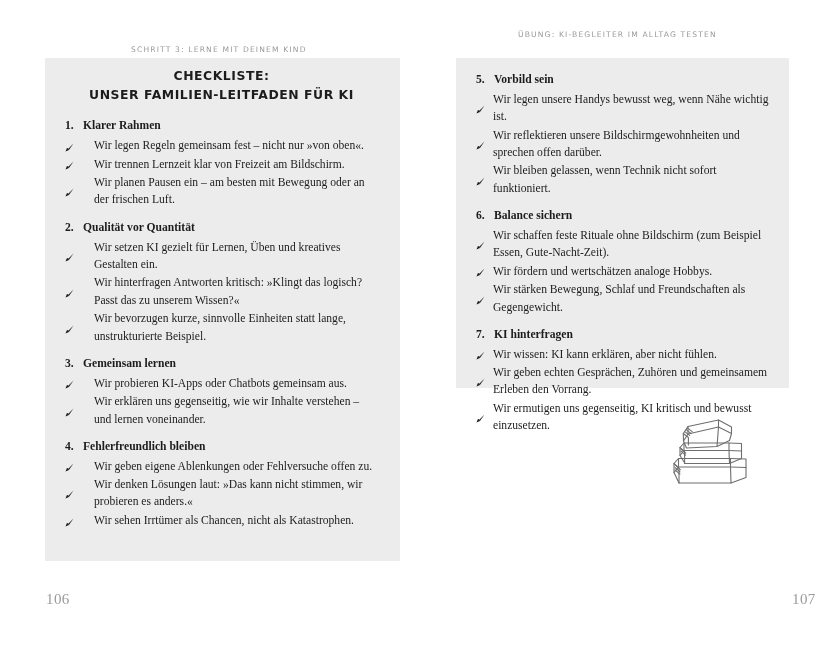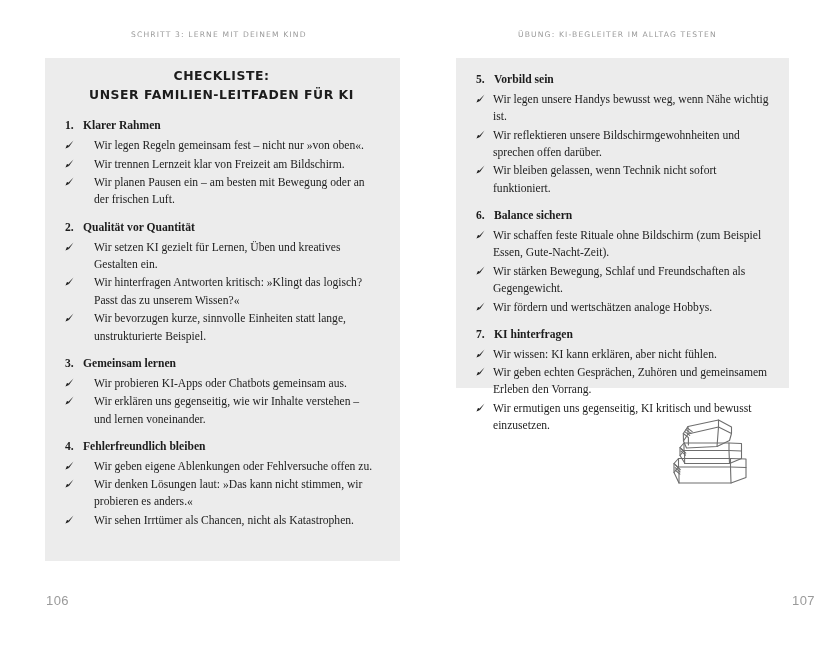--- a/index.html
+++ b/index.html
@@ -20,29 +20,29 @@
   .runhead {
     position: absolute;
     top: 30px;
     font-family: "DejaVu Sans", "Liberation Sans", sans-serif;
     font-size: 7.6px;
     letter-spacing: 1.15px;
     color: #9a9a9a;
     text-transform: uppercase;
     white-space: nowrap;
   }
-  .runhead.left  { left: 131px; }
+  .runhead.left  { left: 131px; margin-top: 15px; }
   .runhead.right { left: 518px; }
 
   
   .folio {
     position: absolute;
     bottom: 40px;
-    font-family: Liberation Sans, sans-serif;
-    font-size: 13px;
+    font-family: Liberation Serif, serif;
+    font-size: 15px;
     color: #9a9a9a;
     letter-spacing: 0.4px;
   }
   .folio.left  { left: 46px; }
   .folio.right { left: 792px; }
 
   
   .panel {
     position: absolute;
     background: #ececec;
@@ -91,21 +91,21 @@
   .group-num {
     width: 18px;
     flex: 0 0 18px;
     font-weight: bold;
   }
   .group-label { flex: 1 1 auto; }
 
   
   .item {
     display: flex;
-    align-items: flex-start;
+    align-items: center;
     font-size: 11.6px;
     line-height: 1.50;
     margin-bottom: 1px;
   }
   .item-bullet {
     width: 17px;
     flex: 0 0 17px;
     padding-top: 3px;
     line-height: 0;
   }
@@ -317,30 +317,30 @@
           </span>
           <span class="item-text">Wir schaffen feste Rituale ohne Bildschirm (zum Beispiel Essen, Gute-Nacht-Zeit).</span>
         </div>
         <div class="item">
           <span class="item-bullet">
             <svg width="9" height="9" viewBox="0 0 10 10" xmlns="http://www.w3.org/2000/svg">
               <path d="M9.4 0.6 L4.0 6.0 L2.2 5.6 L0.5 9.5 L4.4 7.8 L4.0 6.0 Z" fill="#1c1c1c"></path>
               <path d="M9.4 0.6 L4.0 6.0 L4.4 7.8 Z" fill="#1c1c1c"></path>
             </svg>
           </span>
+          <span class="item-text">Wir fördern und wertschätzen analoge Hobbys.</span>
+        </div>
+        <div class="item">
+          <span class="item-bullet">
+            <svg width="9" height="9" viewBox="0 0 10 10" xmlns="http://www.w3.org/2000/svg">
+              <path d="M9.4 0.6 L4.0 6.0 L2.2 5.6 L0.5 9.5 L4.4 7.8 L4.0 6.0 Z" fill="#1c1c1c"></path>
+              <path d="M9.4 0.6 L4.0 6.0 L4.4 7.8 Z" fill="#1c1c1c"></path>
+            </svg>
+          </span>
           <span class="item-text">Wir stärken Bewegung, Schlaf und Freundschaften als Gegengewicht.</span>
-        </div>
-        <div class="item">
-          <span class="item-bullet">
-            <svg width="9" height="9" viewBox="0 0 10 10" xmlns="http://www.w3.org/2000/svg">
-              <path d="M9.4 0.6 L4.0 6.0 L2.2 5.6 L0.5 9.5 L4.4 7.8 L4.0 6.0 Z" fill="#1c1c1c"></path>
-              <path d="M9.4 0.6 L4.0 6.0 L4.4 7.8 Z" fill="#1c1c1c"></path>
-            </svg>
-          </span>
-          <span class="item-text">Wir fördern und wertschätzen analoge Hobbys.</span>
         </div>
       </div>
       <div class="group">
         <div class="group-head">
           <span class="group-num">7.</span>
           <span class="group-label">KI hinterfragen</span>
         </div>
         <div class="item">
           <span class="item-bullet">
             <svg width="9" height="9" viewBox="0 0 10 10" xmlns="http://www.w3.org/2000/svg">

